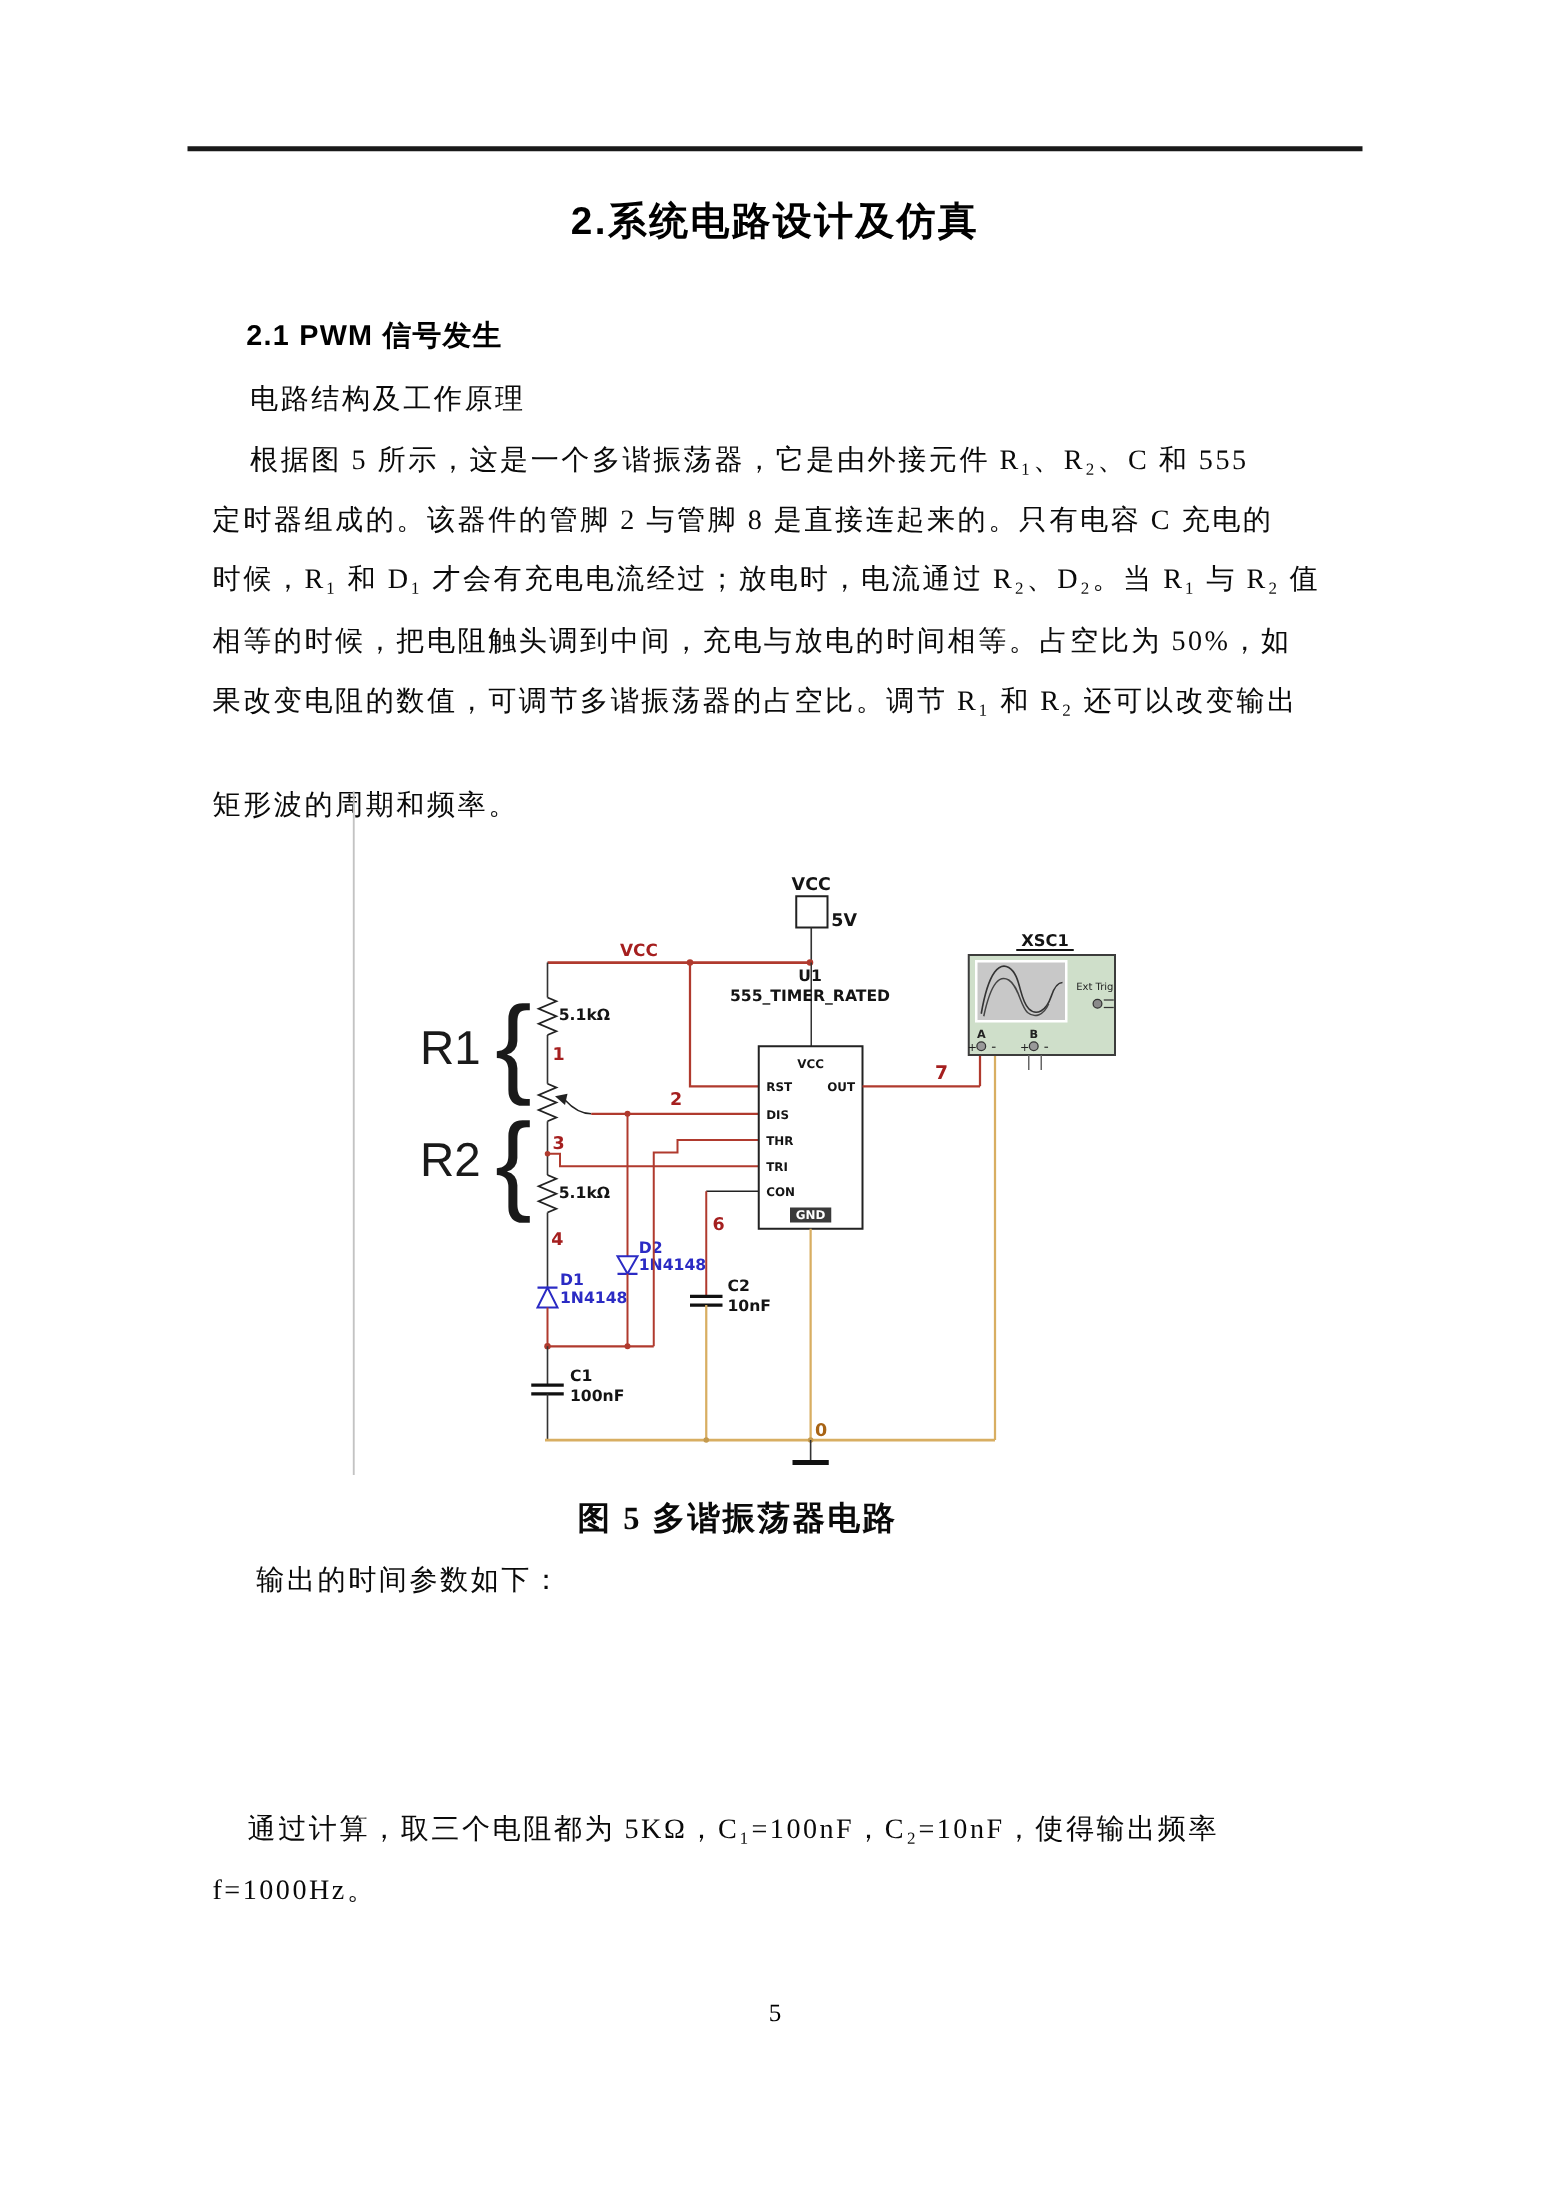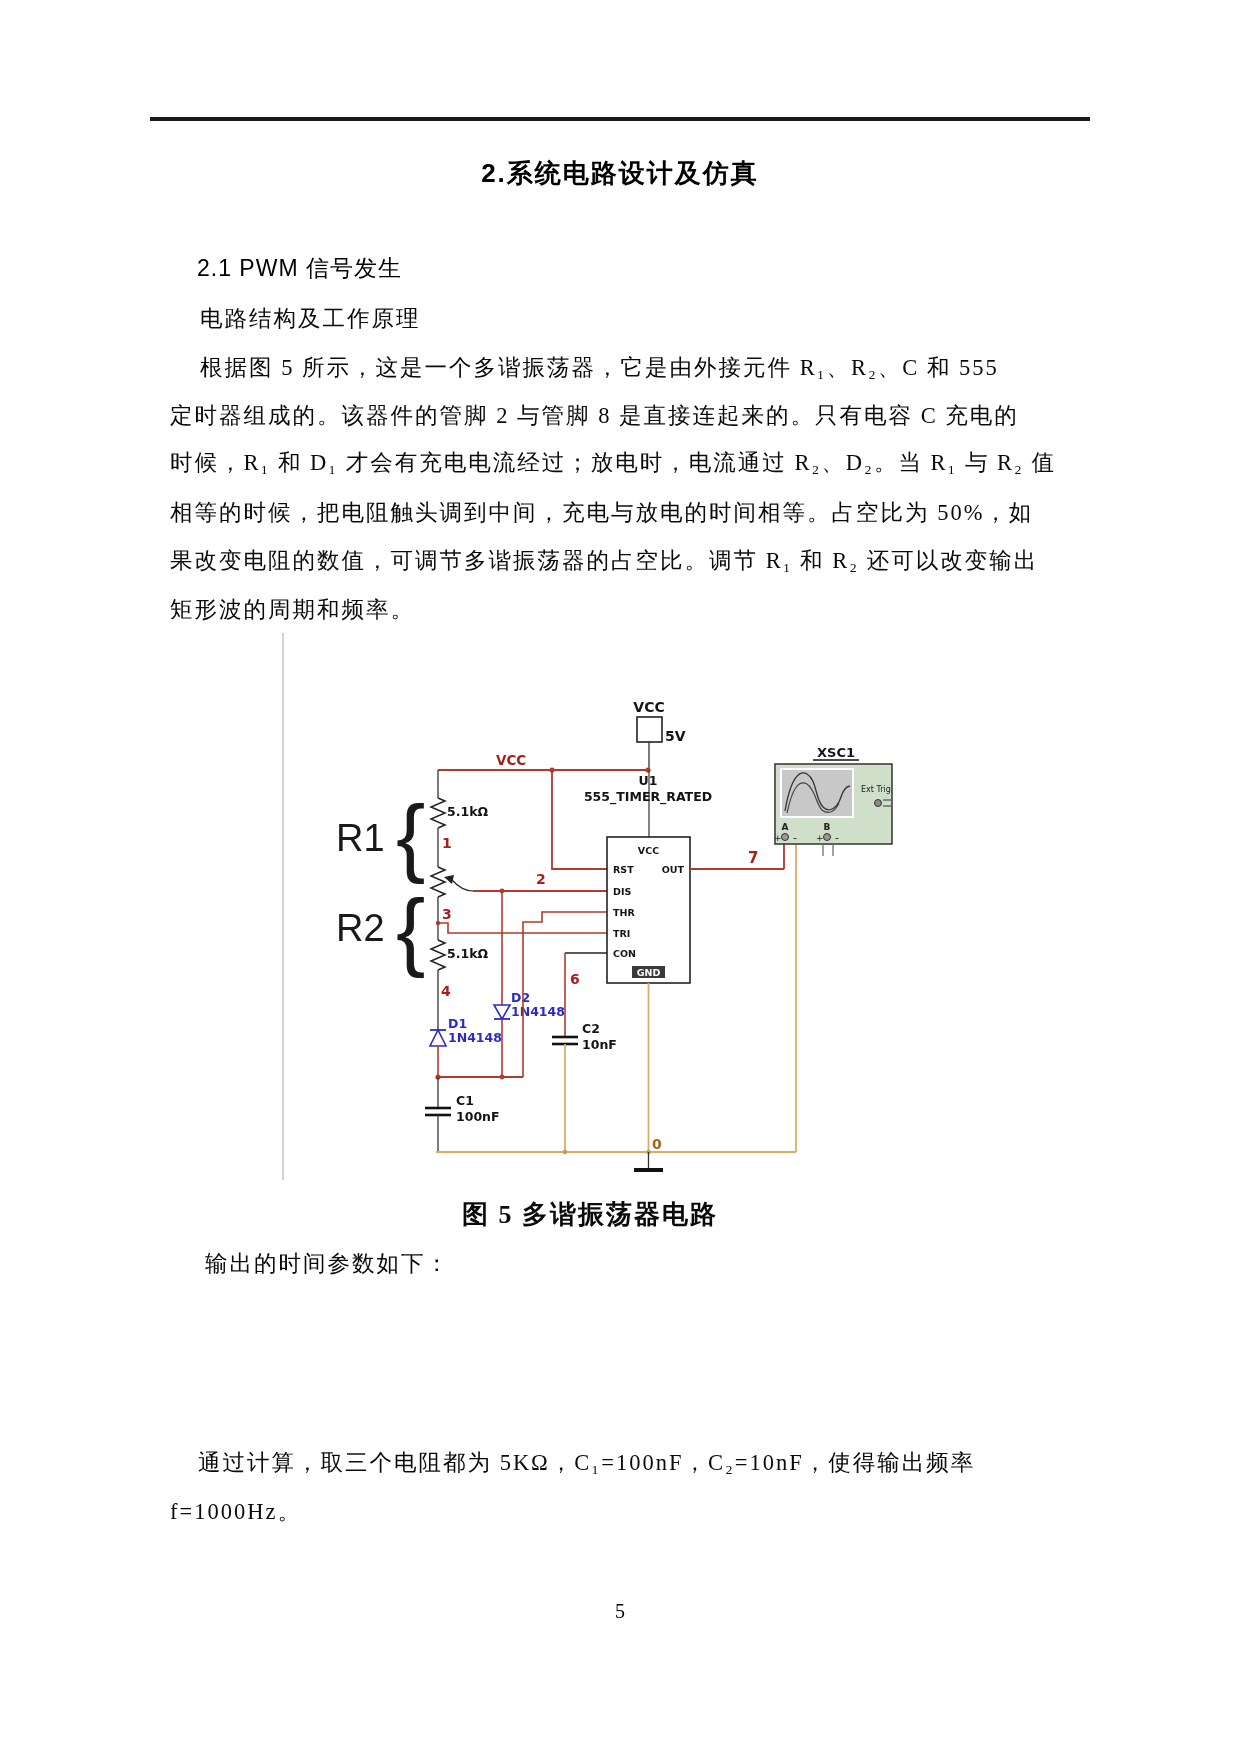--- a/index.html
+++ b/index.html
@@ -4,25 +4,25 @@
 <style>
   html,body{margin:0;padding:0;background:#888;}
   .page{
     position:relative;width:1240px;height:1754px;margin:0 auto;background:#ffffff;
     font-family:"Liberation Serif","DejaVu Serif",serif;color:#111;overflow:hidden;
   }
   .top-rule{position:absolute;left:150px;top:117px;width:940px;height:4px;background:#1a1a1a;}
   .doc-title{
     position:absolute;left:0;right:0;top:156px;text-align:center;
     font-family:"Liberation Sans","DejaVu Sans",sans-serif;font-weight:bold;
-    font-size:26px;letter-spacing:2px;color:#000;
+    font-size:31px;letter-spacing:2px;color:#000;
   }
   .section-heading{
     position:absolute;left:197px;top:253px;
-    font-family:"Liberation Sans","DejaVu Sans",sans-serif;font-weight:normal;
+    font-family:"Liberation Sans","DejaVu Sans",sans-serif;font-weight:bold;
     font-size:23px;color:#000;letter-spacing:1px;
   }
   .bl{
     position:absolute;font-size:22.5px;letter-spacing:2px;white-space:nowrap;color:#0a0a0a;
   }
   .fig-caption{
     position:absolute;left:280px;top:1197px;width:620px;text-align:center;
     font-size:26px;font-weight:bold;letter-spacing:2px;color:#0a0a0a;
   }
   .page-number{
@@ -45,21 +45,21 @@
   <div class="doc-title">2.系统电路设计及仿真</div>
 
   <div class="section-heading">2.1 PWM 信号发生</div>
 
   <div class="bl" style="left:200px;top:303px">电路结构及工作原理</div>
   <div class="bl" style="left:200px;top:352px">根据图 5 所示，这是一个多谐振荡器，它是由外接元件 R₁、R₂、C 和 555</div>
   <div class="bl" style="left:170px;top:400px">定时器组成的。该器件的管脚 2 与管脚 8 是直接连起来的。只有电容 C 充电的</div>
   <div class="bl" style="left:170px;top:447px">时候，R₁ 和 D₁ 才会有充电电流经过；放电时，电流通过 R₂、D₂。当 R₁ 与 R₂ 值</div>
   <div class="bl" style="left:170px;top:497px">相等的时候，把电阻触头调到中间，充电与放电的时间相等。占空比为 50%，如</div>
   <div class="bl" style="left:170px;top:545px">果改变电阻的数值，可调节多谐振荡器的占空比。调节 R₁ 和 R₂ 还可以改变输出</div>
-  <div class="bl" style="left:170px;top:594px">矩形波的周期和频率。</div>
+  <div class="bl" style="left:170px;top:628px">矩形波的周期和频率。</div>
 
   <svg class="schematic" viewBox="0 0 660 604" xmlns="http://www.w3.org/2000/svg">
 
     <line x1="3" y1="55" x2="3" y2="602" stroke="#c3c3c3" stroke-width="1.5"></line>
 
     <text class="lblk" x="369" y="134" font-size="14" text-anchor="middle">VCC</text>
     <rect x="357" y="139" width="25" height="25" fill="#ffffff" stroke="#222" stroke-width="1.6"></rect>
     <text class="lblk" x="385" y="163" font-size="14">5V</text>
     <line x1="369" y1="164" x2="369" y2="192" stroke="#333" stroke-width="1.3"></line>
 

